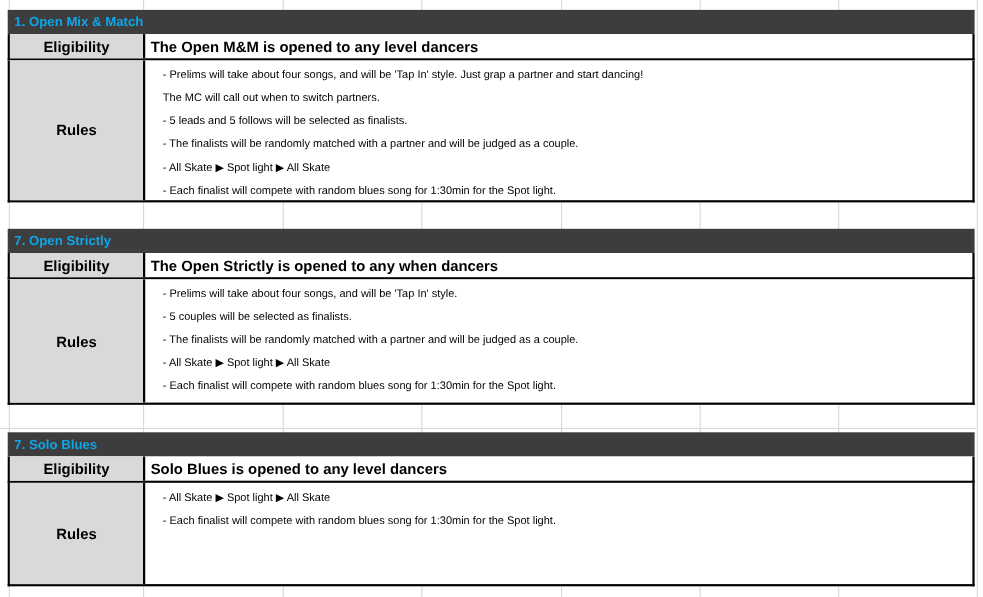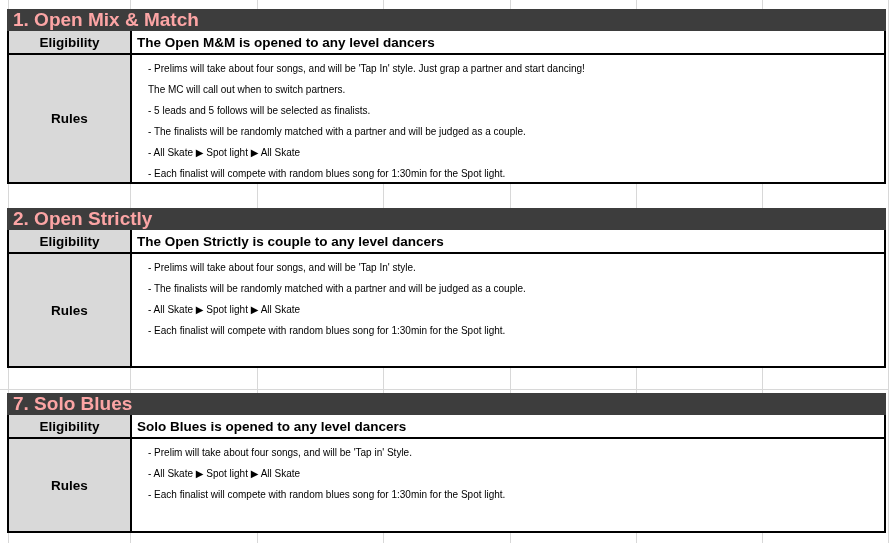--- a/index.html
+++ b/index.html
@@ -12,22 +12,22 @@
     color:#000;
   }
   
   .vline { position:absolute; top:0; bottom:0; width:1px; background:#d8d8d8; }
   .hline { position:absolute; left:0; width:888px; height:1px; background:#d8d8d8; }
 
   .section { position:absolute; left:7px; width:879px; }
 
   .sec-header {
     height:22px; box-sizing:border-box;
-    background:#3d3d3d; color:#fca5a5;
-    font-weight:bold; font-size:19px; line-height:22px;
+    background:#3d3d3d; color:#0ea5e9;
+    font-weight:bold; font-size:12px; line-height:22px;
     padding-left:6px;
   }
   .row {
     display:flex; box-sizing:border-box; background:#ffffff;
     border-left:2px solid #000; border-right:2px solid #000; border-bottom:2px solid #000;
   }
   .row.elig { height:24px; }
   .label-cell {
     flex:none; width:123px; box-sizing:border-box;
     background:#d9d9d9; border-right:2px solid #000;
@@ -76,45 +76,45 @@
         <div class="rule-line">The MC will call out when to switch partners.</div>
         <div class="rule-line">- 5 leads and 5 follows will be selected as finalists.</div>
         <div class="rule-line">- The finalists will be randomly matched with a partner and will be judged as a couple.</div>
         <div class="rule-line">- All Skate ▶ Spot light ▶ All Skate</div>
         <div class="rule-line">- Each finalist will compete with random blues song for 1:30min for the Spot light.</div>
       </div>
     </div>
   </div>
 
   <div class="section" style="top:208px">
-    <div class="sec-header">2. Open Strictly</div>
+    <div class="sec-header">7. Open Strictly</div>
     <div class="row elig">
       <div class="label-cell">Eligibility</div>
-      <div class="content-cell">The Open Strictly is couple to any level dancers</div>
+      <div class="content-cell">The Open Strictly is opened to any when dancers</div>
     </div>
     <div class="row" style="height:114px">
       <div class="label-cell">Rules</div>
       <div class="content-cell rules-content">
         <div class="rule-line">- Prelims will take about four songs, and will be 'Tap In' style.</div>
+        <div class="rule-line">- 5 couples will be selected as finalists.</div>
         <div class="rule-line">- The finalists will be randomly matched with a partner and will be judged as a couple.</div>
         <div class="rule-line">- All Skate ▶ Spot light ▶ All Skate</div>
         <div class="rule-line">- Each finalist will compete with random blues song for 1:30min for the Spot light.</div>
       </div>
     </div>
   </div>
 
   <div class="section" style="top:393px">
     <div class="sec-header">7. Solo Blues</div>
     <div class="row elig">
       <div class="label-cell">Eligibility</div>
       <div class="content-cell">Solo Blues is opened to any level dancers</div>
     </div>
     <div class="row" style="height:94px">
       <div class="label-cell">Rules</div>
       <div class="content-cell rules-content">
-        <div class="rule-line">- Prelim will take about four songs, and will be 'Tap in' Style.</div>
         <div class="rule-line">- All Skate ▶ Spot light ▶ All Skate</div>
         <div class="rule-line">- Each finalist will compete with random blues song for 1:30min for the Spot light.</div>
       </div>
     </div>
   </div>
 
 </div>
 
 </body></html>

